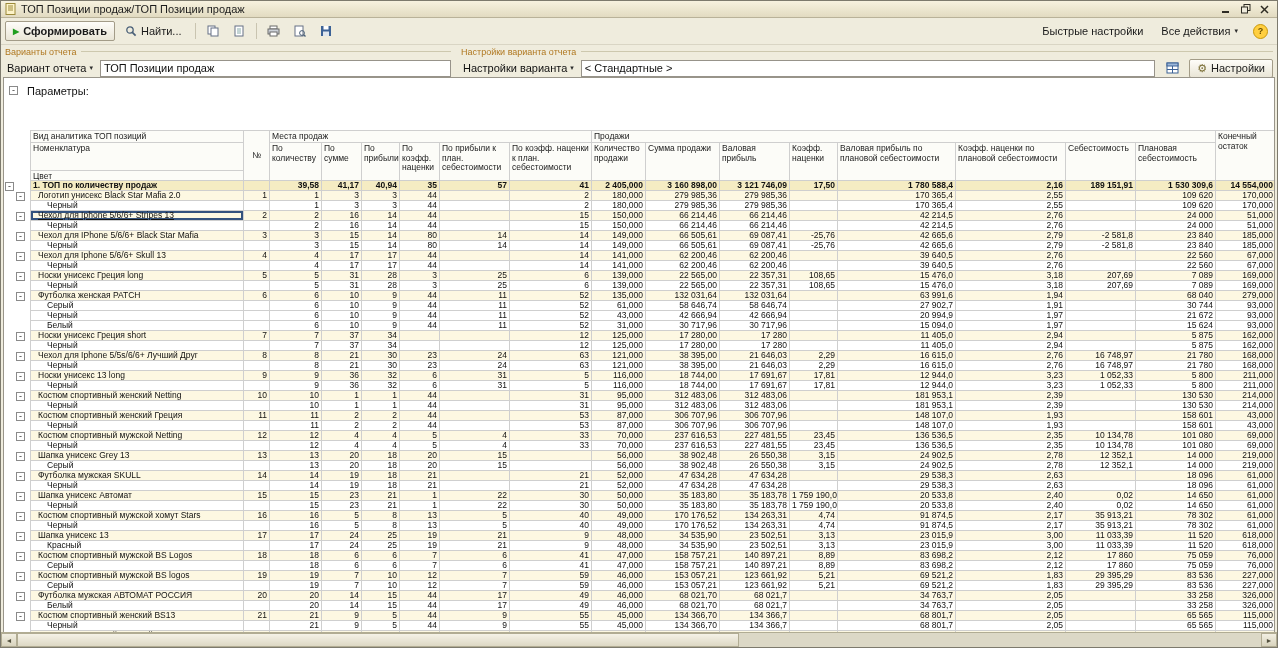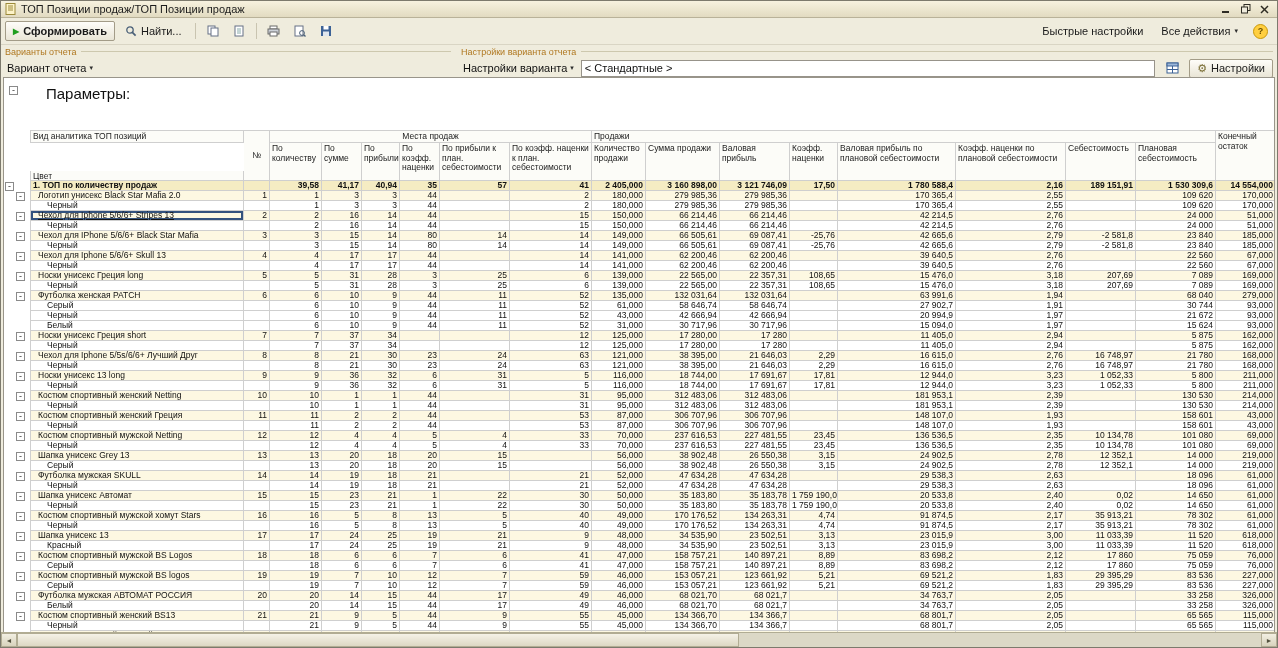--- a/index.html
+++ b/index.html
@@ -60,21 +60,21 @@
   .gear{font-size:11px;color:#7a6e35;line-height:1}
 
   
   .report{position:absolute;left:2px;right:2px;top:76px;bottom:14px;background:#fff;
           border:1px solid #99958a;overflow:hidden}
   .toggle-abs{position:absolute;left:5px;top:8px}
   .tg{display:inline-flex;width:9px;height:9px;border:1px solid #8a8a8a;background:#fff;
       color:#333;font-size:9px;line-height:7px;align-items:center;justify-content:center;
       box-sizing:border-box;flex:none}
   .params{position:relative;height:52px}
-  .params-label{position:absolute;left:42px;top:7px;font-size:15px;color:#111}
+  .params-label{position:absolute;left:23px;top:7px;font-size:11px;color:#111}
   .params-lines{position:absolute;left:92px;top:7px;font-size:9.5px;line-height:11px;color:#111}
 
   .thead{display:grid;grid-template-rows:12px 28px 10px;margin-left:26px;width:1246px;
          border-top:1px solid var(--grid);background:#fff}
   .hc{box-sizing:border-box;border-right:1px solid var(--grid);border-bottom:1px solid var(--grid);
       font-size:8.5px;line-height:9.5px;padding:1px 2px;overflow:hidden;background:#fcfcf8;color:#222}
   .hc.cl{border-left:1px solid var(--grid)}
   .hc.vc{display:flex;align-items:center;justify-content:center}
 
   .tbody{width:1274px}
@@ -200,20 +200,21 @@
     <div class="fcol left">
       <div class="seclabel">
         <span>Варианты отчета</span>
         <span class="hline"></span>
       </div>
       <div class="frow">
         <button class="linkbtn">
           <span>Вариант отчета</span>
           <span class="dd">▾</span>
         </button>
+        <input class="input" value="ТОП Позиции продаж" style="">
       </div>
     </div>
     <div class="fcol right">
       <div class="seclabel">
         <span>Настройки варианта отчета</span>
         <span class="hline"></span>
       </div>
       <div class="frow">
         <button class="linkbtn">
           <span>Настройки варианта</span>
@@ -236,23 +237,24 @@
     </div>
   </div>
 
   <div class="report">
     <span class="tg toggle-abs">-</span>
     <div class="params">
       <div class="params-label">Параметры:</div>
     </div>
     <div class="thead" style="grid-template-columns: 214px 26px 52px 40px 38px 40px 70px 82px 54px 74px 70px 48px 118px 110px 70px 80px 60px;">
         <div class="hc cl" style="grid-area: 1 / 1;">Вид аналитика ТОП позиций</div>
+        <div class="hc cl" style="grid-area: 2 / 1;">Номенклатура</div>
         <div class="hc cl" style="grid-area: 3 / 1;">Цвет</div>
         <div class="hc vc" style="grid-area: 1 / 2 / span 3;">№</div>
-        <div class="hc" style="grid-area: 1 / 3 / auto / span 6; text-align: center;">Места продаж</div>
+        <div class="hc" style="grid-area: 1 / 3 / auto / span 6;">Места продаж</div>
         <div class="hc" style="grid-area: 2 / 3 / span 2;">По количеству</div>
         <div class="hc" style="grid-area: 2 / 4 / span 2;">По сумме</div>
         <div class="hc" style="grid-area: 2 / 5 / span 2;">По прибыли</div>
         <div class="hc" style="grid-area: 2 / 6 / span 2;">По коэфф. наценки</div>
         <div class="hc" style="grid-area: 2 / 7 / span 2;">По прибыли к план. себестоимости</div>
         <div class="hc" style="grid-area: 2 / 8 / span 2;">По коэфф. наценки к план. себестоимости</div>
         <div class="hc" style="grid-area: 1 / 9 / auto / span 8;">Продажи</div>
         <div class="hc" style="grid-area: 2 / 9 / span 2;">Количество продажи</div>
         <div class="hc" style="grid-area: 2 / 10 / span 2;">Сумма продажи</div>
         <div class="hc" style="grid-area: 2 / 11 / span 2;">Валовая прибыль</div>

